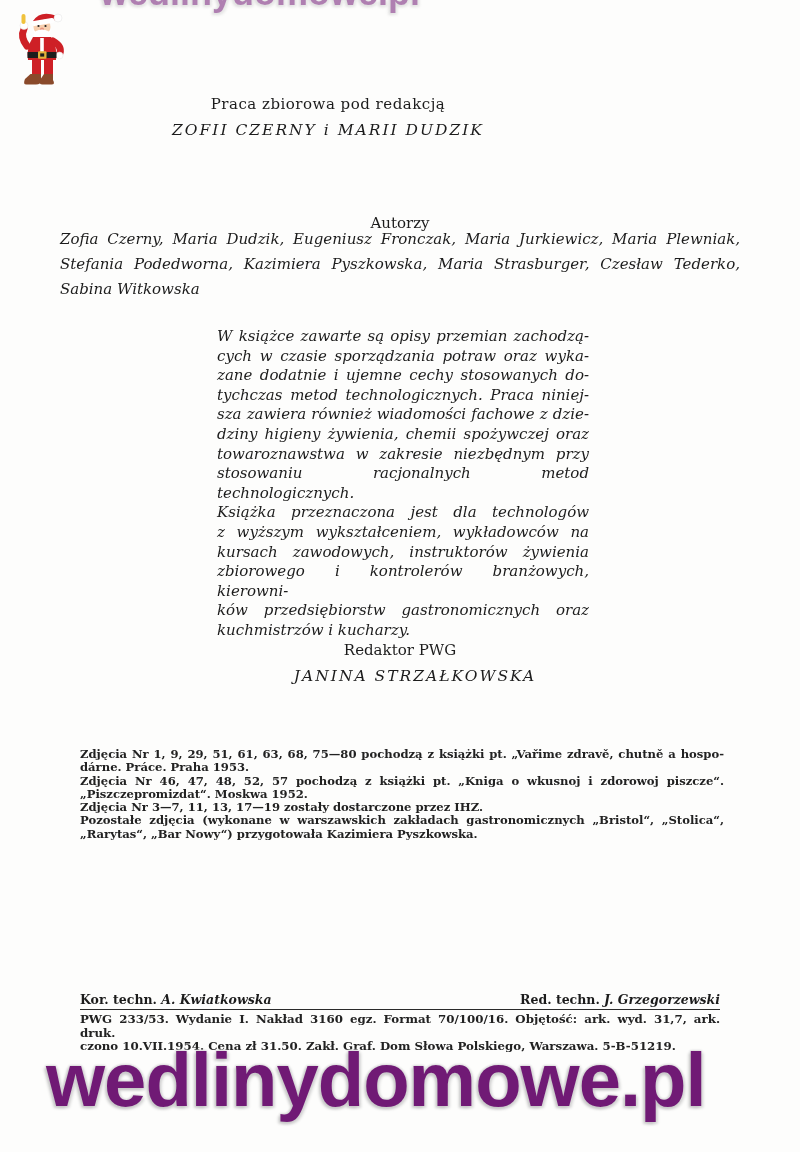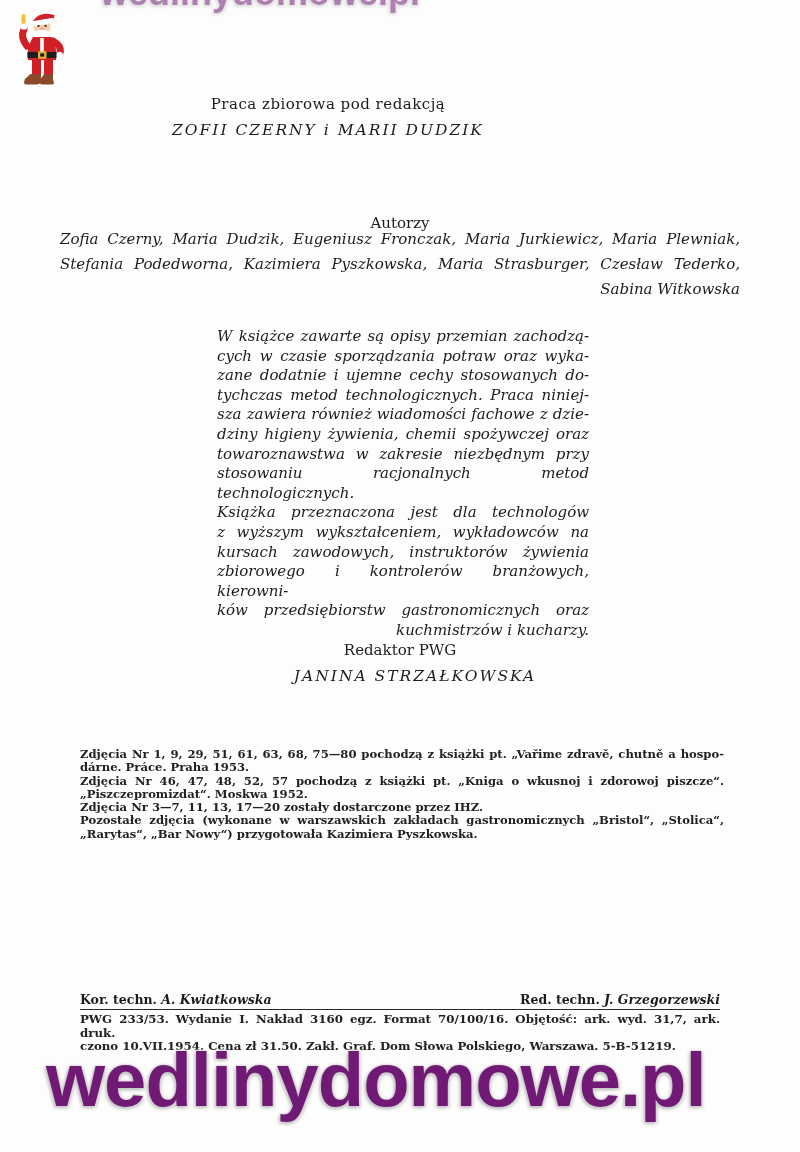--- a/index.html
+++ b/index.html
@@ -27,21 +27,21 @@
        1px -1px 2px #e8e8e8;
     pointer-events: none;
   }
   .wm-main { top: 1036px; left: 46px; font-size: 76px; letter-spacing: -1px; }
   .wm-top  { top: -28px;  left: 100px; font-size: 36px; opacity: 0.55; }
 
   
   .santa { position: absolute; top: 8px; left: 12px; width: 60px; height: 82px; }
 
   
-  .center-text { text-align: right; }
+  .center-text { text-align: left; }
   .italic { font-style: italic; }
   .jl { white-space: pre-line; text-align: justify; text-align-last: justify; }
 
   
   .header { position: absolute; top: 95px; left: 0; width: 656px; text-align: center; }
   .header-line1 { font-size: 15px; letter-spacing: 0.5px; }
   .header-line2 { margin-top: 8px; font-size: 15.5px; font-style: italic; letter-spacing: 2px; }
 
   
   .authors-heading { position: absolute; top: 202px; left: 0; width: 800px; text-align: center; font-size: 15px; margin-top: 12px; }
@@ -143,21 +143,21 @@
   <div class="editor">
     <div class="editor-line1">Redaktor PWG</div>
     <div class="editor-line2">JANINA STRZAŁKOWSKA</div>
   </div>
 
   <div class="credits">
     <div class="cl-j">Zdjęcia Nr 1, 9, 29, 51, 61, 63, 68, 75—80 pochodzą z książki pt. „Vařime zdravě, chutně a hospo-</div>
     <div class="cl-c">dárne. Práce. Praha 1953.</div>
     <div class="cl-j">Zdjęcia Nr 46, 47, 48, 52, 57 pochodzą z książki pt. „Kniga o wkusnoj i zdorowoj piszcze“.</div>
     <div class="cl-c">„Piszczepromizdat“. Moskwa 1952.</div>
-    <div class="cl-l">Zdjęcia Nr 3—7, 11, 13, 17—20 zostały dostarczone przez IHZ.</div>
+    <div class="cl-l">Zdjęcia Nr 3—7, 11, 13, 17—19 zostały dostarczone przez IHZ.</div>
     <div class="cl-j">Pozostałe zdjęcia (wykonane w warszawskich zakładach gastronomicznych „Bristol“, „Stolica“,</div>
     <div class="cl-c">„Rarytas“, „Bar Nowy“) przygotowała Kazimiera Pyszkowska.</div>
   </div>
 
   <div class="footer-names">
     <div>
       <span>Kor. techn.</span>
       <span class="italic">A. Kwiatkowska</span>
     </div>
     <div>

